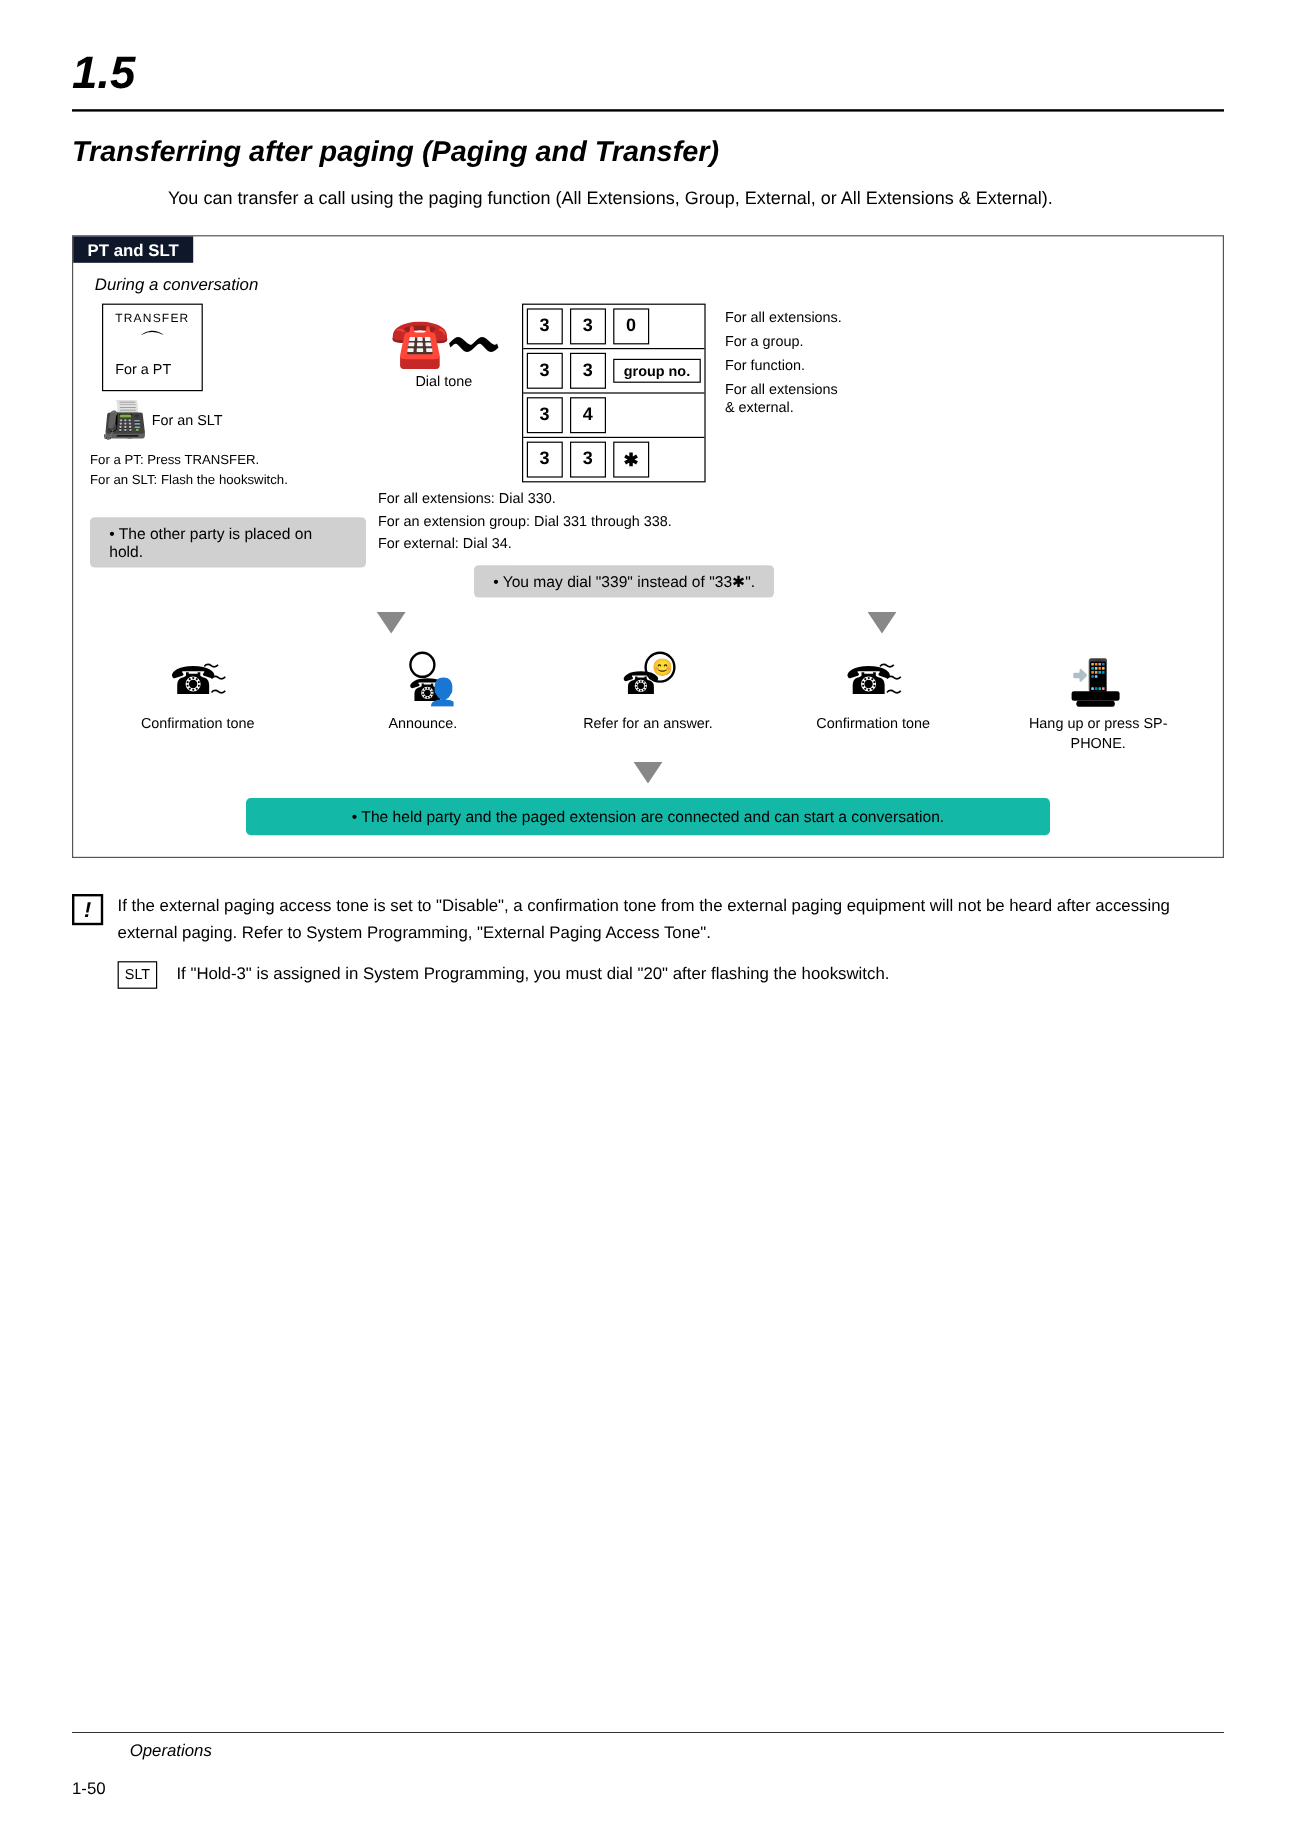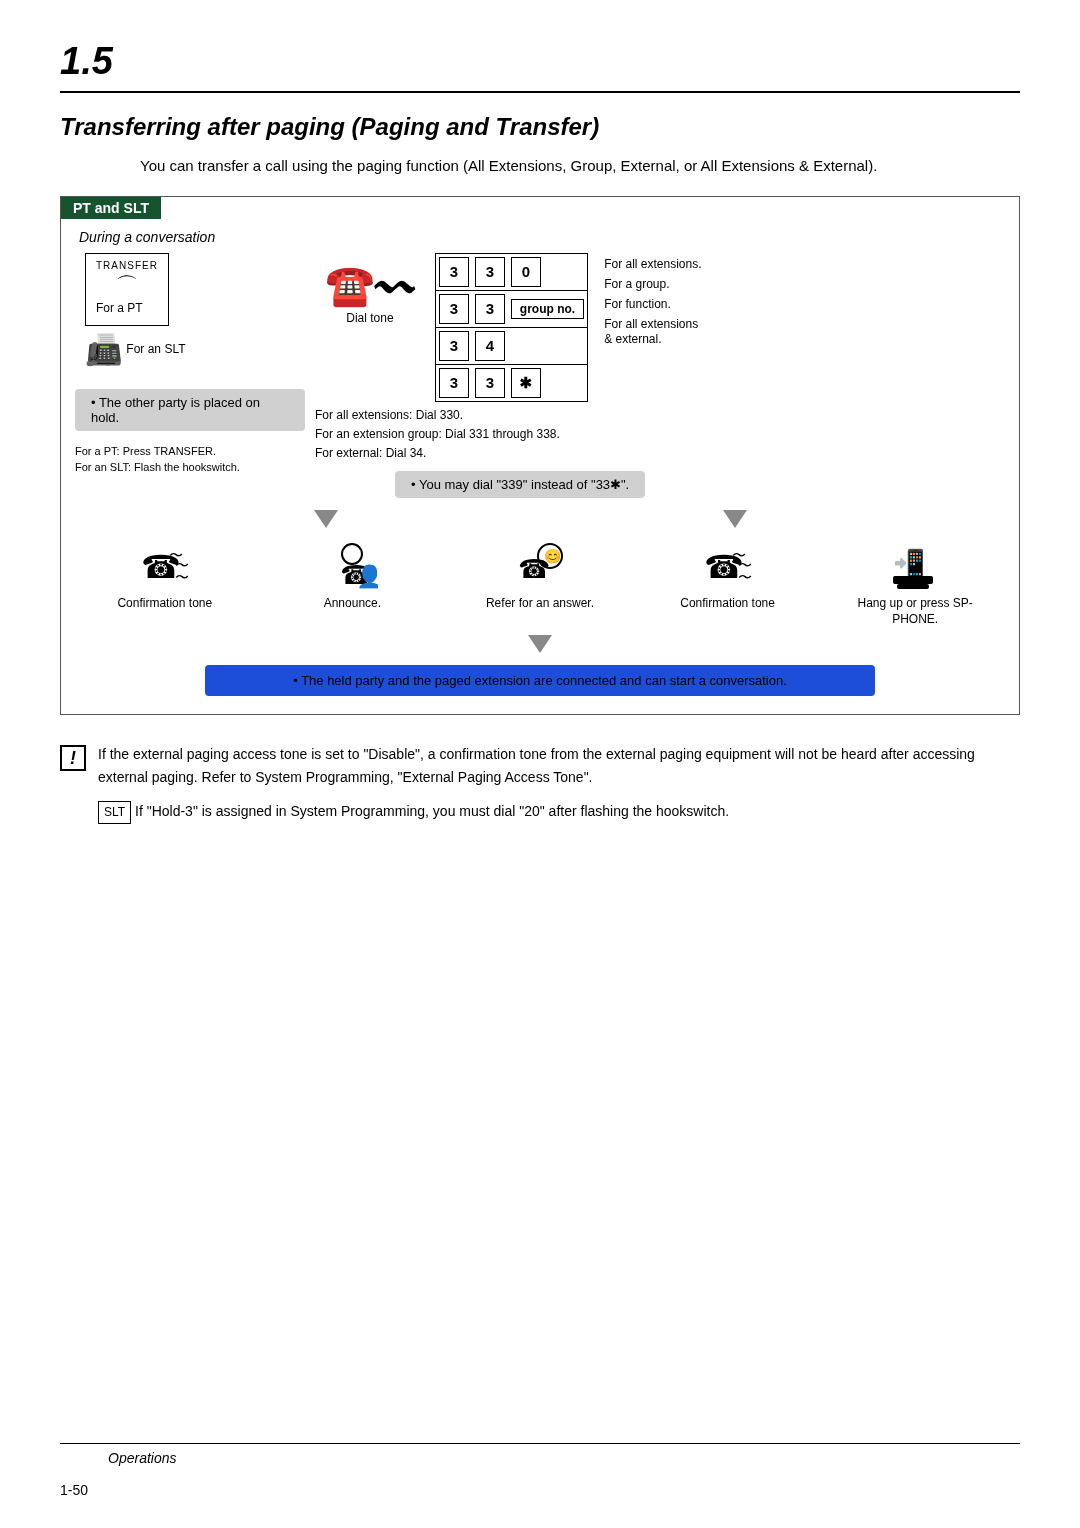--- a/index.html
+++ b/index.html
@@ -33,21 +33,21 @@
       line-height: 1.5;
     }
     
     .pt-slt-box {
       border: 1.5px solid #555;
       padding: 0 0 18px 0;
       margin-bottom: 28px;
       position: relative;
     }
     .pt-slt-label {
-      background: #14532d;
+      background: #0f172a;
       color: #fff;
       font-weight: bold;
       font-size: 14px;
       display: inline-block;
       padding: 3px 12px;
       margin-bottom: 10px;
     }
     .during-label {
       font-style: italic;
       font-size: 14px;
@@ -167,21 +167,21 @@
       justify-content: center;
     }
     .step-caption {
       font-size: 12px;
       text-align: center;
       margin-top: 4px;
       line-height: 1.3;
     }
     
     .connected-note {
-      background: #1d4ed8;
+      background: #14b8a6;
       border-radius: 4px;
       padding: 8px 28px;
       font-size: 13px;
       text-align: center;
       margin: 10px auto 0 auto;
       display: block;
       width: 70%;
     }
     
     .notes-section {
@@ -207,21 +207,21 @@
       align-items: center;
       justify-content: center;
       flex-shrink: 0;
       margin-top: 2px;
     }
     .slt-box-inline {
       border: 1.5px solid #000;
       font-size: 12px;
       padding: 1px 5px;
       display: inline-block;
-      margin-right: 0;
+      margin-right: 12px;
       vertical-align: middle;
     }
     .note-text {
       font-size: 14px;
       line-height: 1.6;
     }
     
     .footer {
       position: fixed;
       bottom: 30px;
@@ -321,27 +321,27 @@
             <span style="font-size:12px;">For a PT</span>
           </div>
         </div>
 
         <div class="slt-phone-row">
           <span style="font-size:30px;">📠</span>
           <span style="font-size:12px;">For an SLT</span>
         </div>
       </div>
 
-      <div style="margin-top:14px;">
-        <div class="hold-note">• The other party is placed on hold.</div>
-      </div>
-
       <div style="margin-top:8px;">
         <div style="font-size:11px;line-height:1.5;">For a PT: Press TRANSFER.</div>
         <div style="font-size:11px;line-height:1.5;">For an SLT: Flash the hookswitch.</div>
+      </div>
+
+      <div style="margin-top:14px;">
+        <div class="hold-note">• The other party is placed on hold.</div>
       </div>
     </div>
 
     <div class="right-panel">
 
       <div class="flex-row" style="align-items:flex-start; gap:20px;">
 
         <div class="dial-tone-col">
           <span style="font-size:40px;">☎️〰</span>
           <span style="font-size:12px;">Dial tone</span>

